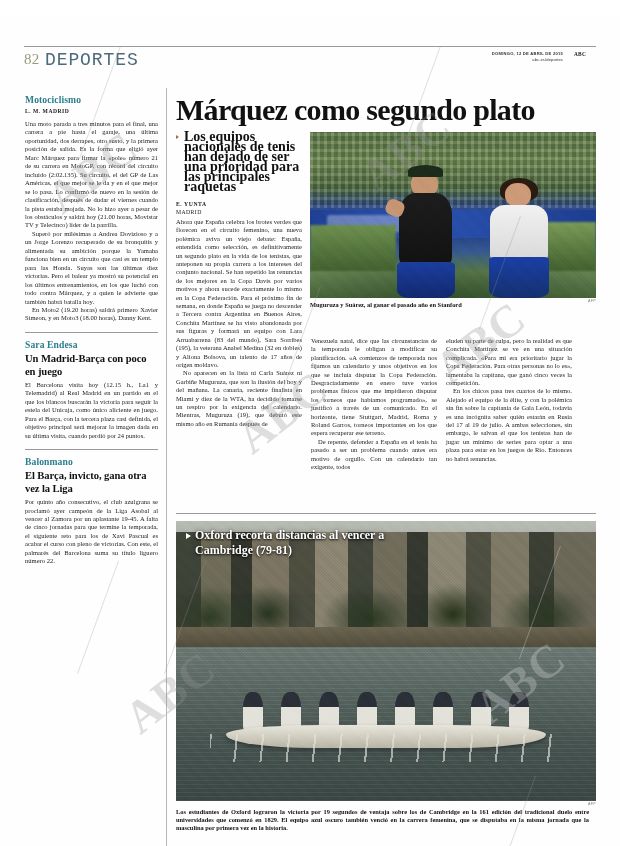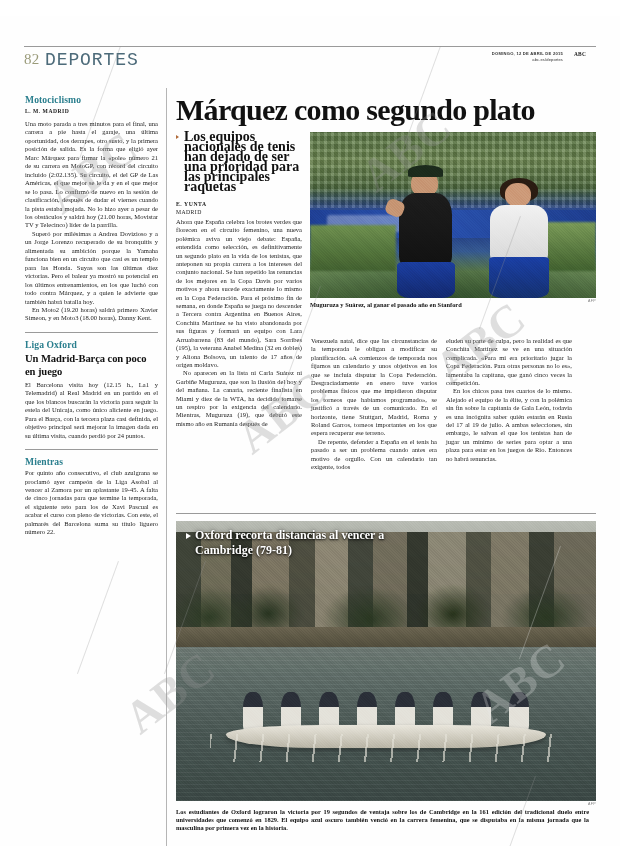--- a/index.html
+++ b/index.html
@@ -497,31 +497,32 @@
       <div class="body-text">
         <p>Una moto parada a tres minutos para el final, una carrera a pie hasta el garaje, una última oportunidad, dos derrapes, otro susto, y la primera posición de salida. Es la forma que eligió ayer Marc Márquez para firmar la «pole» número 21 de su carrera en MotoGP, con récord del circuito incluido (2:02.135). Su circuito, el del GP de Las Américas, el que mejor se le da y en el que mejor se lo pasa. Lo confirmó de nuevo en la sesión de clasificación, después de dudar el viernes cuando la pista estaba mojada. No lo hizo ayer a pesar de los obstáculos y saldrá hoy (21.00 horas, Movistar TV y Telecinco) líder de la parrilla.</p>
         <p>Superó por milésimas a Andrea Dovizioso y a un Jorge Lorenzo recuperado de su bronquitis y alimentada su ambición porque la Yamaha funciona bien en un circuito que casi es un templo para las Honda. Suyas son las últimas diez victorias. Pero el balear ya mostró su potencial en los últimos entrenamientos, en los que luchó con todo contra Márquez, y a quien le advierte que también habrá batalla hoy.</p>
         <p>En Moto2 (19.20 horas) saldrá primero Xavier Simeon, y en Moto3 (18.00 horas), Danny Kent.</p>
       </div>
     </div>
 
     <hr class="hr-thin">
 
     <div>
-      <div class="kicker">Liga Oxford</div>
+      <div class="kicker">Sara Endesa</div>
       <div class="sub-head">Un Madrid-Barça con poco en juego</div>
       <div class="body-text">
         <p>El Barcelona visita hoy (12.15 h., La1 y Telemadrid) al Real Madrid en un partido en el que los blancos buscarán la victoria para seguir la estela del Unicaja, como único aliciente en juego. Para el Barça, con la tercera plaza casi definida, el objetivo principal será mejorar la imagen dada en su última visita, cuando perdió por 24 puntos.</p>
       </div>
     </div>
 
     <hr class="hr-thin">
 
     <div>
-      <div class="kicker">Mientras</div>
+      <div class="kicker">Balonmano</div>
+      <div class="sub-head">El Barça, invicto, gana otra vez la Liga</div>
       <div class="body-text">
         <p>Por quinto año consecutivo, el club azulgrana se proclamó ayer campeón de la Liga Asobal al vencer al Zamora por un aplastante 19-45. A falta de cinco jornadas para que termine la temporada, el siguiente reto para los de Xavi Pascual es acabar el curso con pleno de victorias. Con este, el palmarés del Barcelona suma su título liguero número 22.</p>
       </div>
     </div>
 
   </div>
 
   <div class="main-headline">Márquez como segundo plato</div>
 
   <div class="summary">

